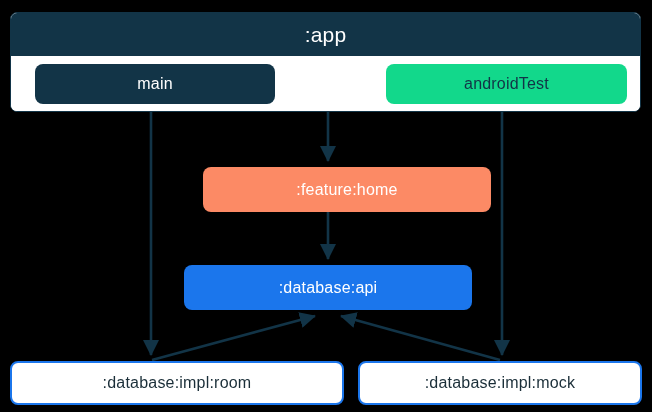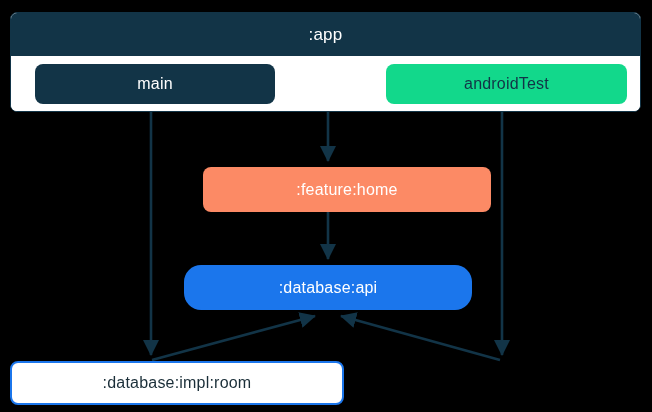--- a/index.html
+++ b/index.html
@@ -40,21 +40,21 @@
     overflow: hidden;
     z-index: 3;
   }
   .app-header {
     height: 43px;
     background: #123447;
     color: #ffffff;
     display: flex;
     align-items: center;
     justify-content: center;
-    font-size: 17px;
+    font-size: 21px;
     letter-spacing: 0.2px;
   }
   .app-body {
     position: relative;
     height: 56px;
     background: #ffffff;
   }
 
   .node {
     position: absolute;
@@ -97,21 +97,20 @@
     margin-left: 19px;
   }
   .node-database-api {
     left: 184px;
     top: 265px;
     width: 288px;
     height: 45px;
     background: #1B76EC;
     color: #ffffff;
     z-index: 3;
-    border-radius: 17px;
   }
   .node-impl-room {
     left: 10px;
     top: 361px;
     width: 334px;
     height: 44px;
     background: #ffffff;
     color: #1a2e38;
     border: 2px solid #1B76EC;
     z-index: 3;
@@ -171,14 +170,15 @@
       <div class="node src-androidtest">androidTest</div>
     </div>
   </div>
 
   <div class="node node-feature-home">:feature:home</div>
 
   <div class="node node-database-api">:database:api</div>
 
   <div class="node node-impl-room">:database:impl:room</div>
 
+  <div class="node node-impl-mock">:database:impl:mock</div>
 
 </div>
 
 </body></html>

